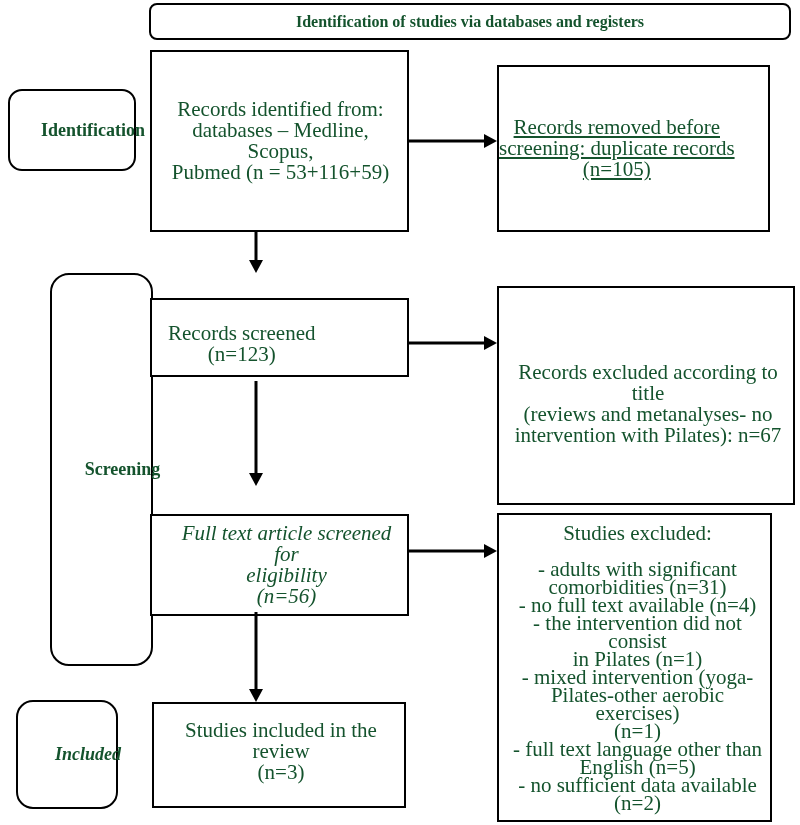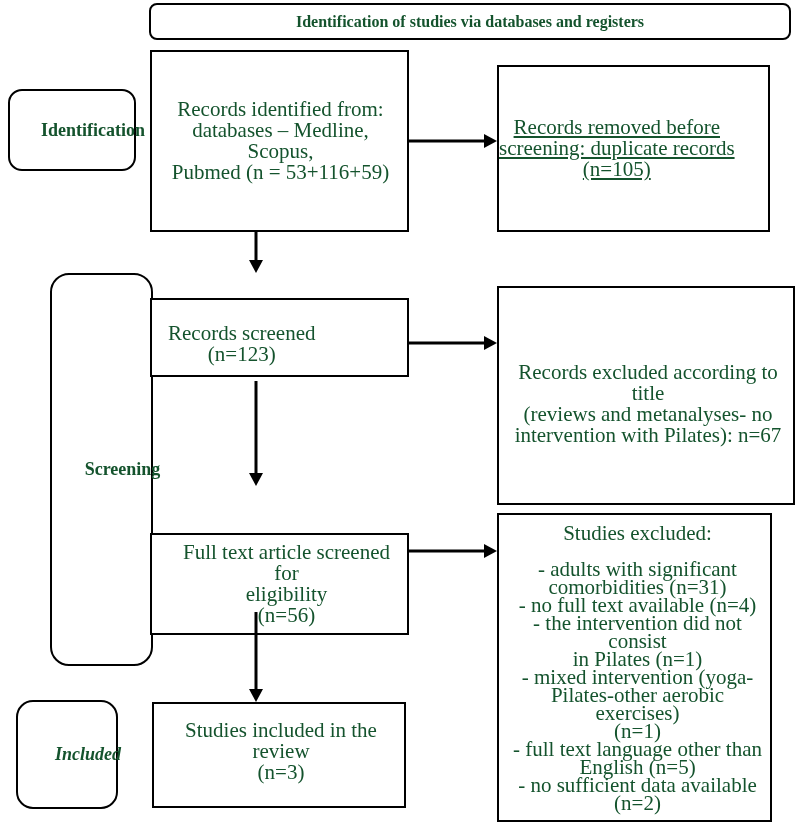--- a/index.html
+++ b/index.html
@@ -97,21 +97,21 @@
 
   
   #label-identification { left: 8px;  top: 89px;  width: 128px; height: 82px;  border-radius: 14px; }
   #label-screening      { left: 16px; top: 273px; width: 103px; height: 393px; border-radius: 19px; margin-left: 34px; }
   #label-included       { left: 16px; top: 700px; width: 102px; height: 109px; border-radius: 17px; font-style: italic; }
 
   #box-records-identified { left: 150px; top: 50px;  width: 259px; height: 182px; padding: 0 14px 0 16px; }
   #box-records-removed    { left: 497px; top: 65px;  width: 273px; height: 167px; padding: 0 6px 0 0; text-decoration: underline; }
   #box-records-screened   { left: 150px; top: 290px; width: 259px; height: 79px;  padding: 12px 10px 0 16px; margin-top: 8px; }
   #box-records-excluded   { left: 497px; top: 286px; width: 298px; height: 219px; padding: 16px 6px 0 10px; }
-  #box-fulltext-screened  { left: 150px; top: 533px; width: 259px; height: 102px; padding: 0 10px 0 24px; }
+  #box-fulltext-screened  { left: 150px; top: 514px; width: 259px; height: 102px; padding: 0 10px 0 24px; font-style: italic; }
   #box-studies-excluded   { left: 497px; top: 513px; width: 275px; height: 309px; padding: 9px 4px 4px 10px; }
   #box-studies-included   { left: 152px; top: 702px; width: 254px; height: 106px; padding: 16px 10px 0 14px; }
 
   #arrow-identified-to-removed { left: 409px; top: 133px; width: 88px; }
   #arrow-screened-to-excluded  { left: 409px; top: 335px; width: 88px; }
   #arrow-fulltext-to-excluded  { left: 409px; top: 543px; width: 88px; }
   #arrow-identified-to-screened { left: 248px; top: 232px; height: 41px; }
   #arrow-screened-to-fulltext   { left: 248px; top: 381px; height: 105px; }
   #arrow-fulltext-to-included   { left: 248px; top: 612px; height: 90px; }
 </style>

